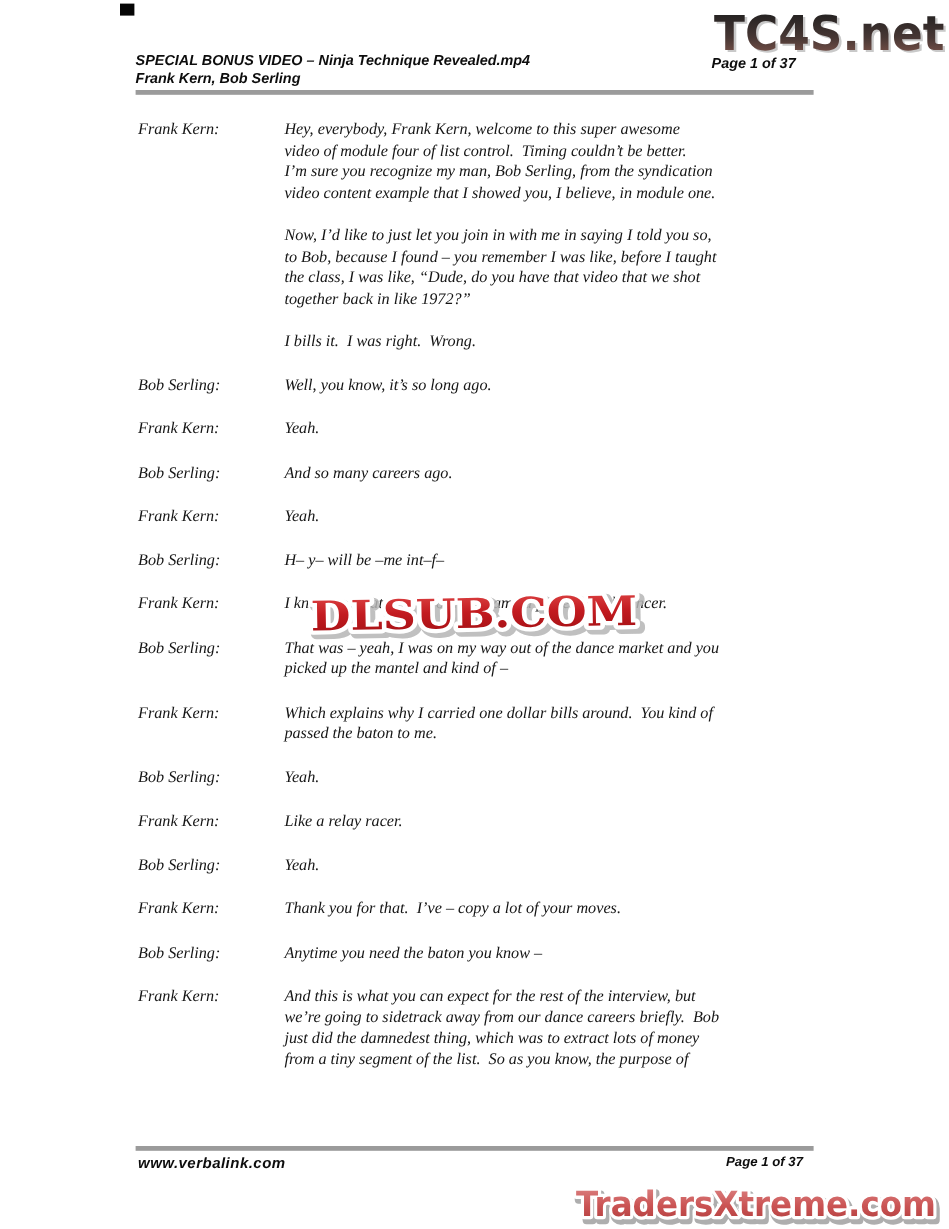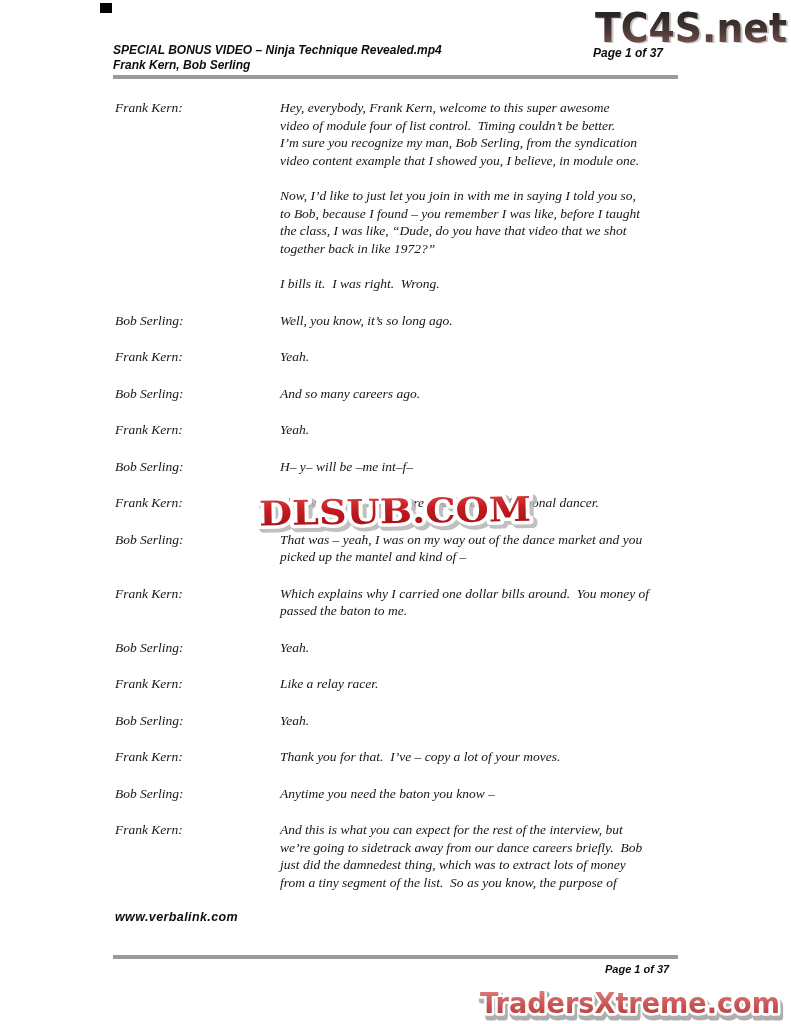--- a/index.html
+++ b/index.html
@@ -26,32 +26,32 @@
     font-family:"Liberation Sans", sans-serif; font-weight:bold; font-style:italic;
     font-size:12px; color:#0d0d0d;
   }
   .rule { position:absolute; left:113px; width:565px; height:4px; background:#9b9b9b; }
   .rule-top { top:75px; }
   .rule-bottom { top:955px; }
 
   
   .transcript { position:absolute; left:115px; top:99px; width:566px;
     font-size:13.5px; line-height:17.5px; color:#151515; }
-  .entry { display:flex; margin-bottom:19px;gap:43px; }
+  .entry { display:flex; margin-bottom:19px; }
   .speaker { width:122px; flex:none; font-style:italic; }
   .dialogue { flex:1; }
   .para { white-space:pre-wrap; margin-bottom:18px;font-style:italic; }
   .para:last-child { margin-bottom:0; }
 
   
   .dlsub { position:absolute; left:251px; top:487px; width:292px; height:46px; transform:rotate(-1deg); }
 
   
   .ftr-url {
-    position:absolute; left:115px; top:910px;
+    position:absolute; left:115px; top:962px;
     font-family:"Liberation Sans", sans-serif; font-weight:bold; font-style:italic;
     font-size:12.5px; color:#0d0d0d; letter-spacing:0.4px;
   }
   .ftr-page {
     position:absolute; left:605px; top:963px;
     font-family:"Liberation Sans", sans-serif; font-weight:bold; font-style:italic;
     font-size:11px; color:#0d0d0d;
   }
   .tx-logo { position:absolute; left:474px; top:982px; width:316px; height:42px; }
 </style>
@@ -135,21 +135,21 @@
       <div class="entry">
         <div class="speaker">Bob Serling:</div>
         <div class="dialogue">
           <div class="para">That was – yeah, I was on my way out of the dance market and you
 picked up the mantel and kind of –</div>
         </div>
       </div>
       <div class="entry">
         <div class="speaker">Frank Kern:</div>
         <div class="dialogue">
-          <div class="para">Which explains why I carried one dollar bills around.  You money of
+          <div class="para">Which explains why I carried one dollar bills around.  You kind of
 passed the baton to me.</div>
         </div>
       </div>
       <div class="entry">
         <div class="speaker">Bob Serling:</div>
         <div class="dialogue">
           <div class="para">Yeah.</div>
         </div>
       </div>
       <div class="entry">

